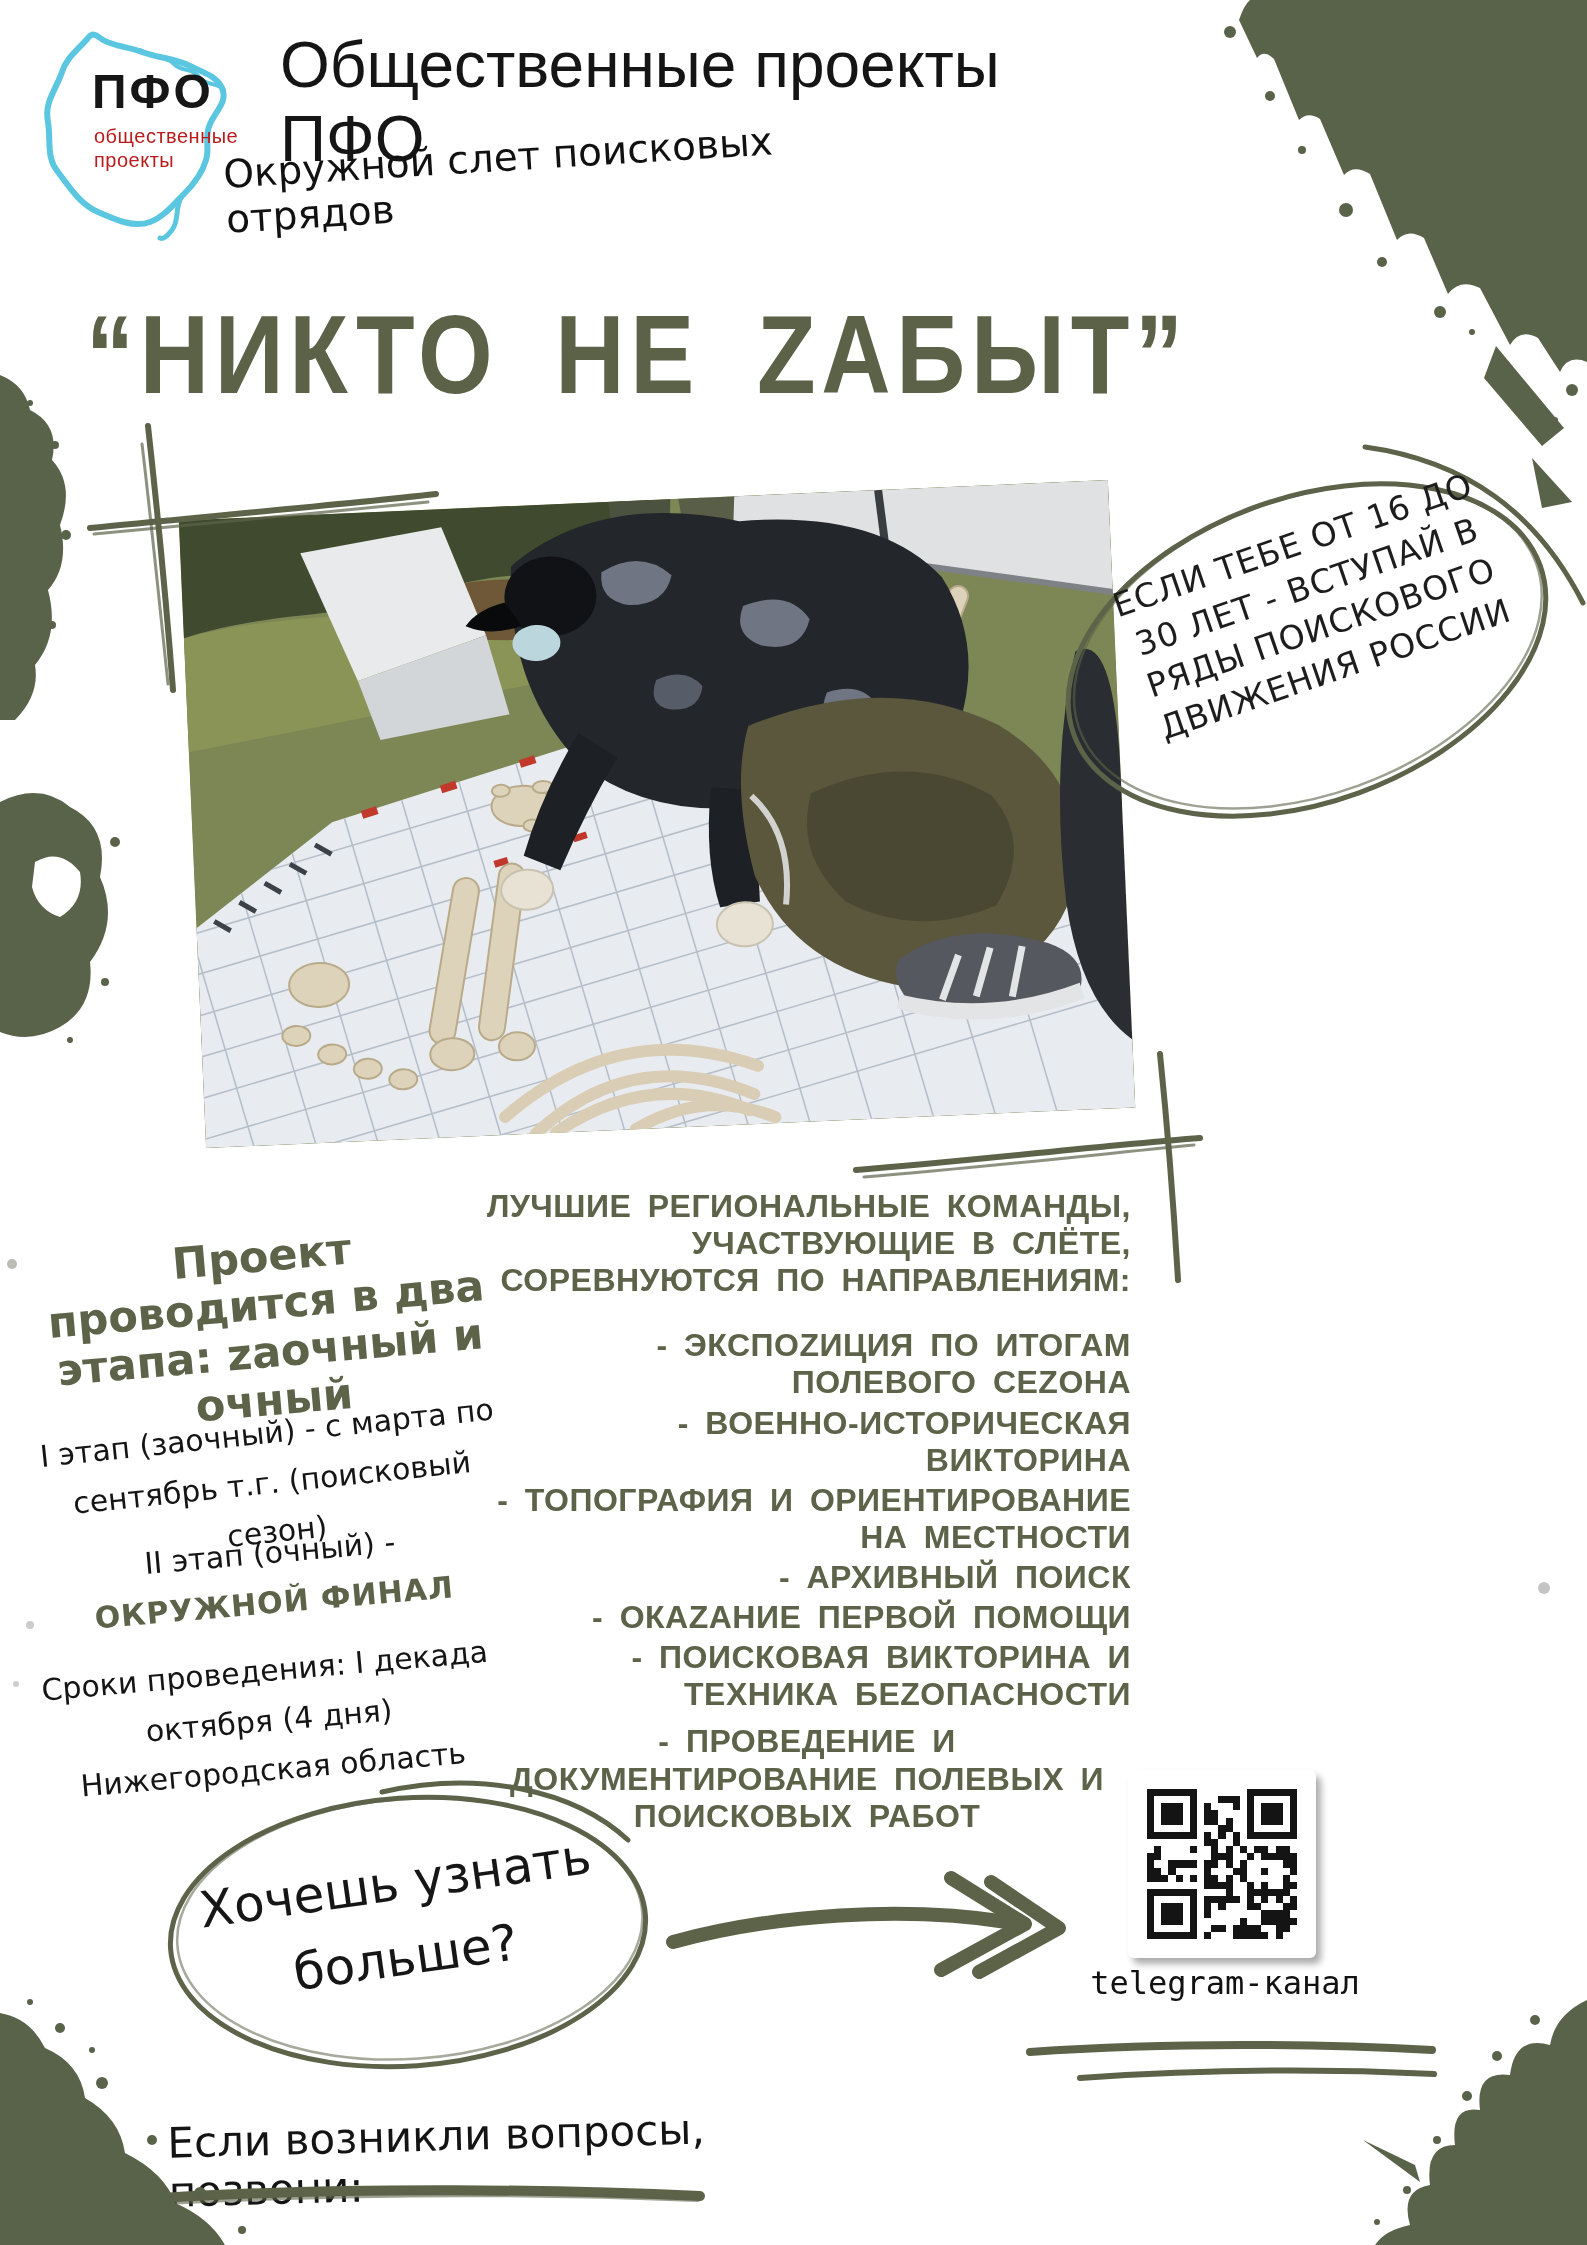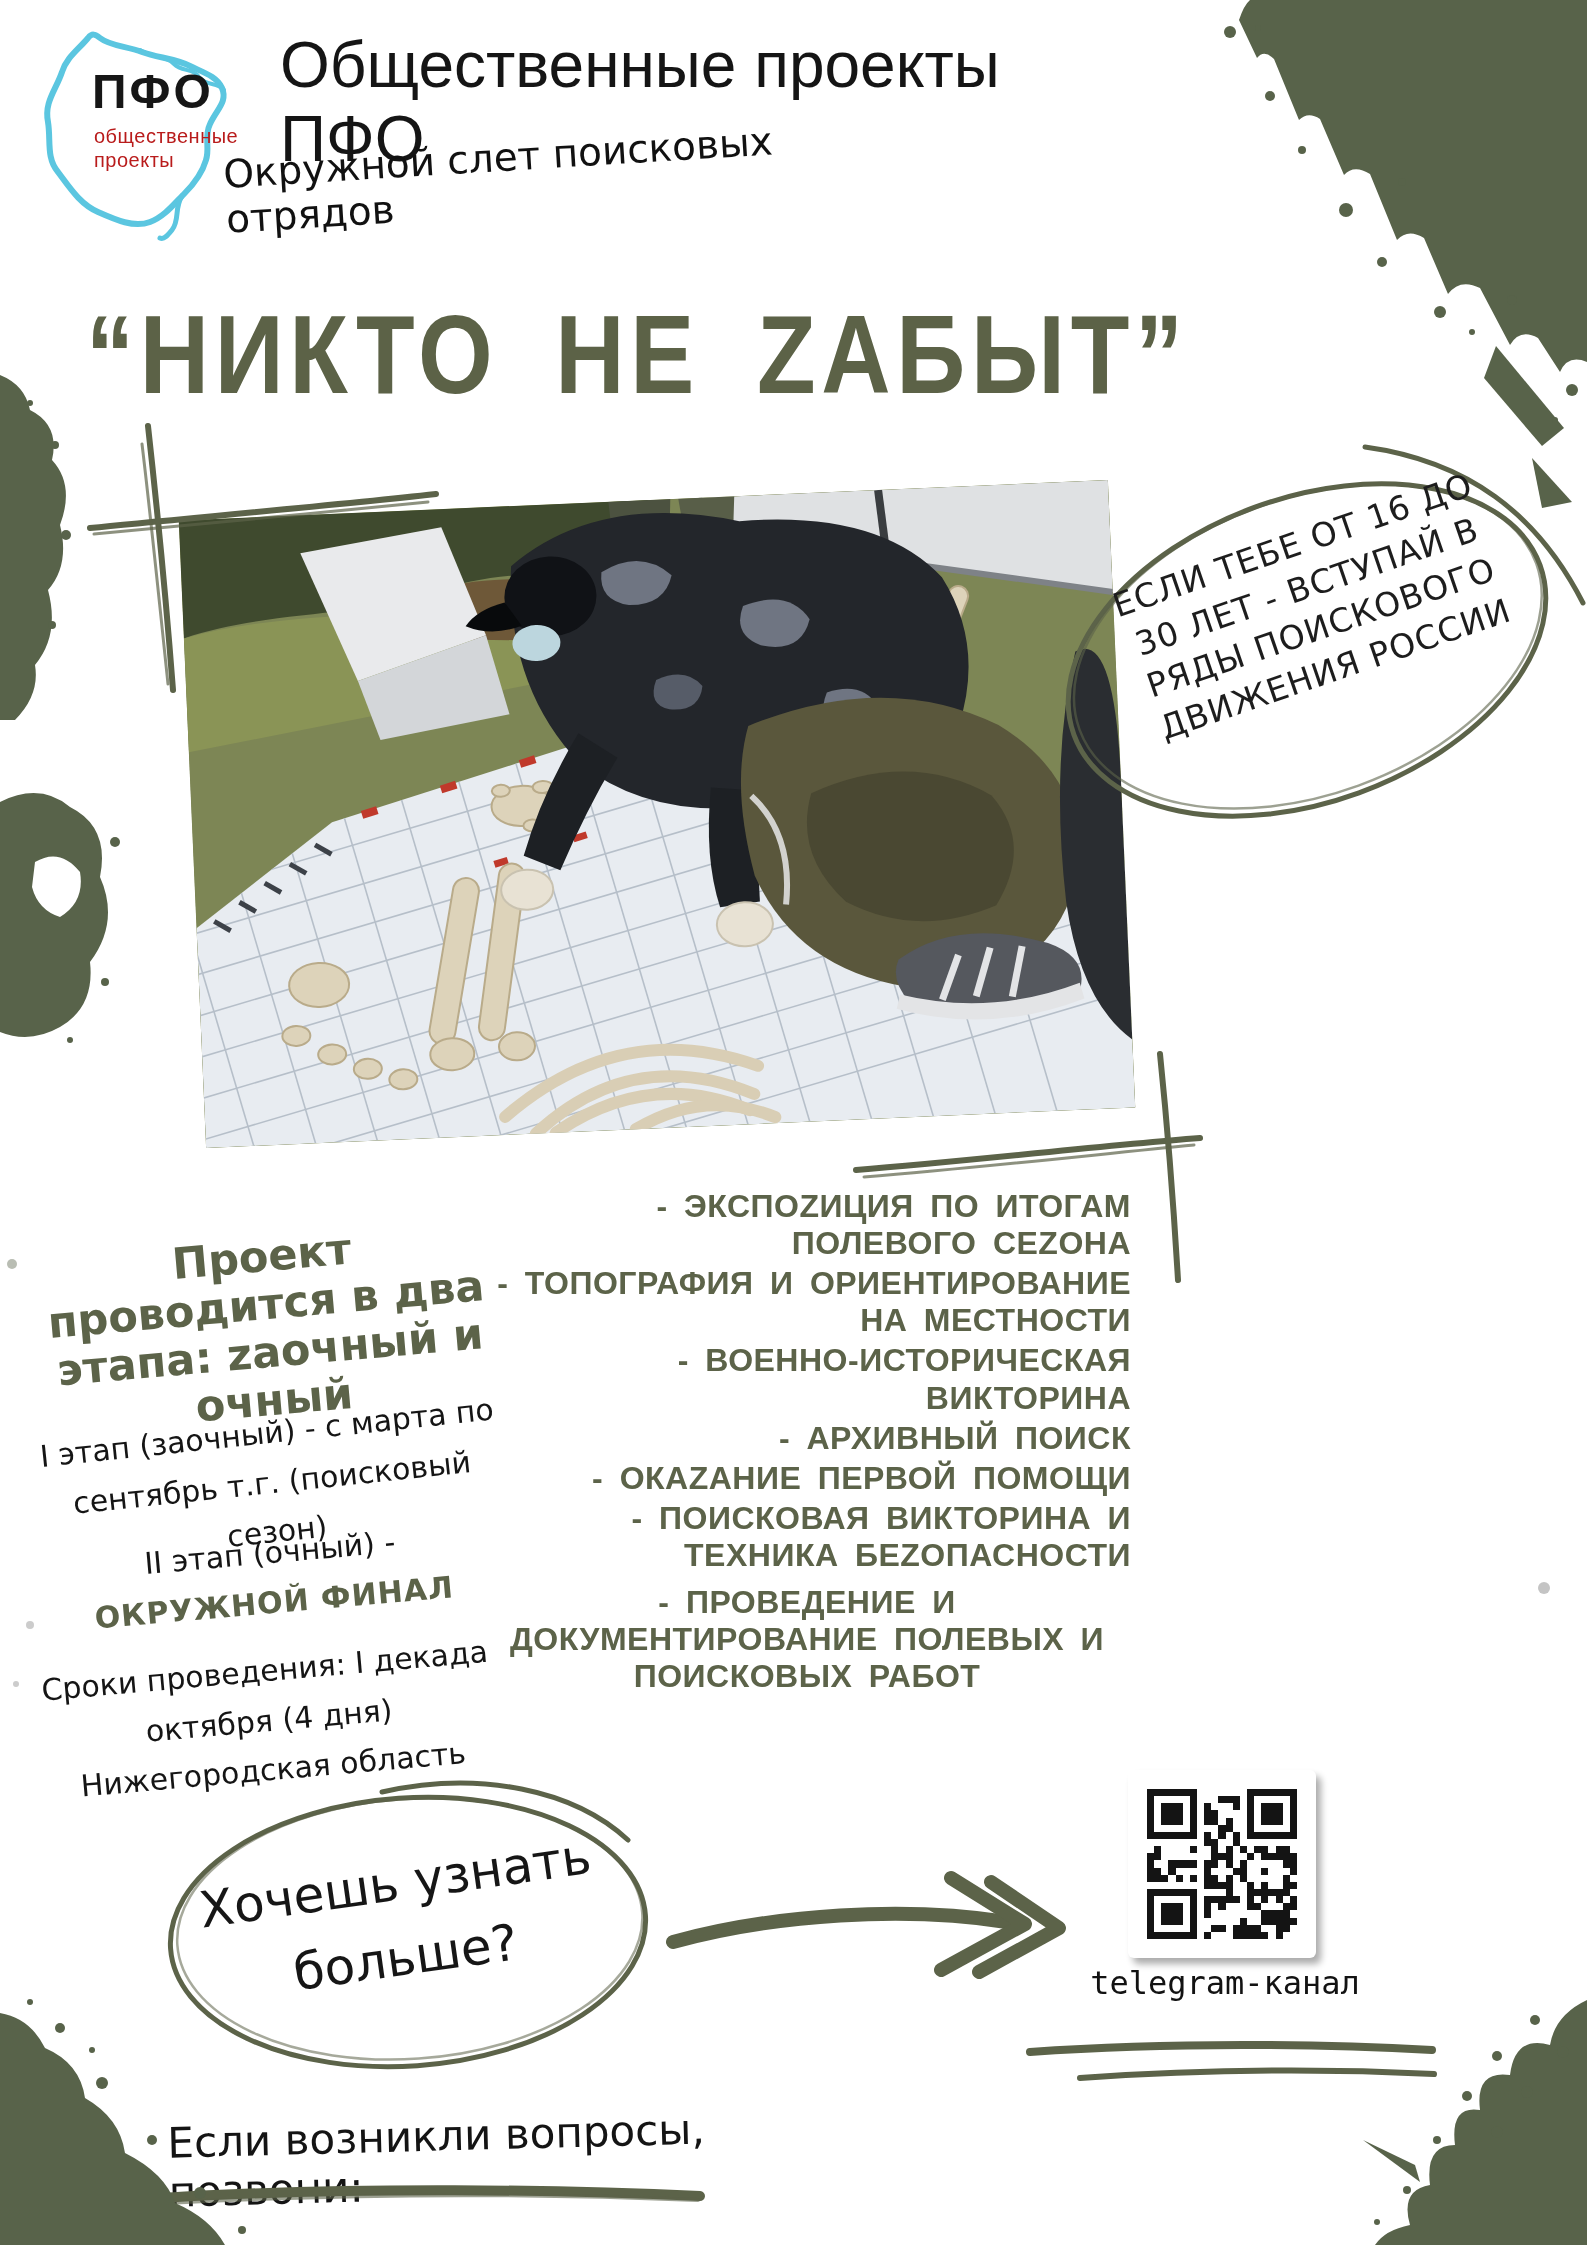--- a/index.html
+++ b/index.html
@@ -311,23 +311,24 @@
     </g>
   </svg>
   <div class="abs bubble-text">ЕСЛИ ТЕБЕ ОТ 16 ДО 30 ЛЕТ - ВСТУПАЙ В РЯДЫ ПОИСКОВОГО ДВИЖЕНИЯ РОССИИ</div>
 
   <div class="abs stages-heading">Проект проводится в два этапа: zаочный и очный</div>
   <div class="abs stage-line stage1">I этап (заочный) - с марта по сентябрь т.г. (поисковый сезон)</div>
   <div class="abs stage-line stage2"><span>II этап (очный) - </span><span class="hl">ОКРУЖНОЙ ФИНАЛ</span></div>
   <div class="abs stage-line dates">Сроки проведения: I декада октября (4 дня) Нижегородская область</div>
 
   <div class="abs directions">
+    <div class="dir-heading">ЛУЧШИЕ РЕГИОНАЛЬНЫЕ КОМАНДЫ, УЧАСТВУЮЩИЕ В СЛЁТЕ, СОРЕВНУЮТСЯ ПО НАПРАВЛЕНИЯМ:</div>
     <div class="dir-item">- ЭКСПОZИЦИЯ ПО ИТОГАМ ПОЛЕВОГО СЕZОНА</div>
+    <div class="dir-item">- ВОЕННО-ИСТОРИЧЕСКАЯ ВИКТОРИНА</div>
     <div class="dir-item">- ТОПОГРАФИЯ И ОРИЕНТИРОВАНИЕ НА МЕСТНОСТИ</div>
-    <div class="dir-item">- ВОЕННО-ИСТОРИЧЕСКАЯ ВИКТОРИНА</div>
     <div class="dir-item">- АРХИВНЫЙ ПОИСК</div>
     <div class="dir-item">- ОКАZАНИЕ ПЕРВОЙ ПОМОЩИ</div>
     <div class="dir-item">- ПОИСКОВАЯ ВИКТОРИНА И ТЕХНИКА БЕZОПАСНОСТИ</div>
     <div class="dir-item">- ПРОВЕДЕНИЕ И ДОКУМЕНТИРОВАНИЕ ПОЛЕВЫХ И ПОИСКОВЫХ РАБОТ</div>
   </div>
 
   <svg class="abs z4" style="left:150px;top:1762px" width="530" height="336" viewBox="0 0 530 336">
     <g fill="none" stroke="#5c6349" stroke-linecap="round">
       <g transform="rotate(-4 258 170)">
         <ellipse cx="258" cy="170" rx="238" ry="134" stroke-width="5"></ellipse>

